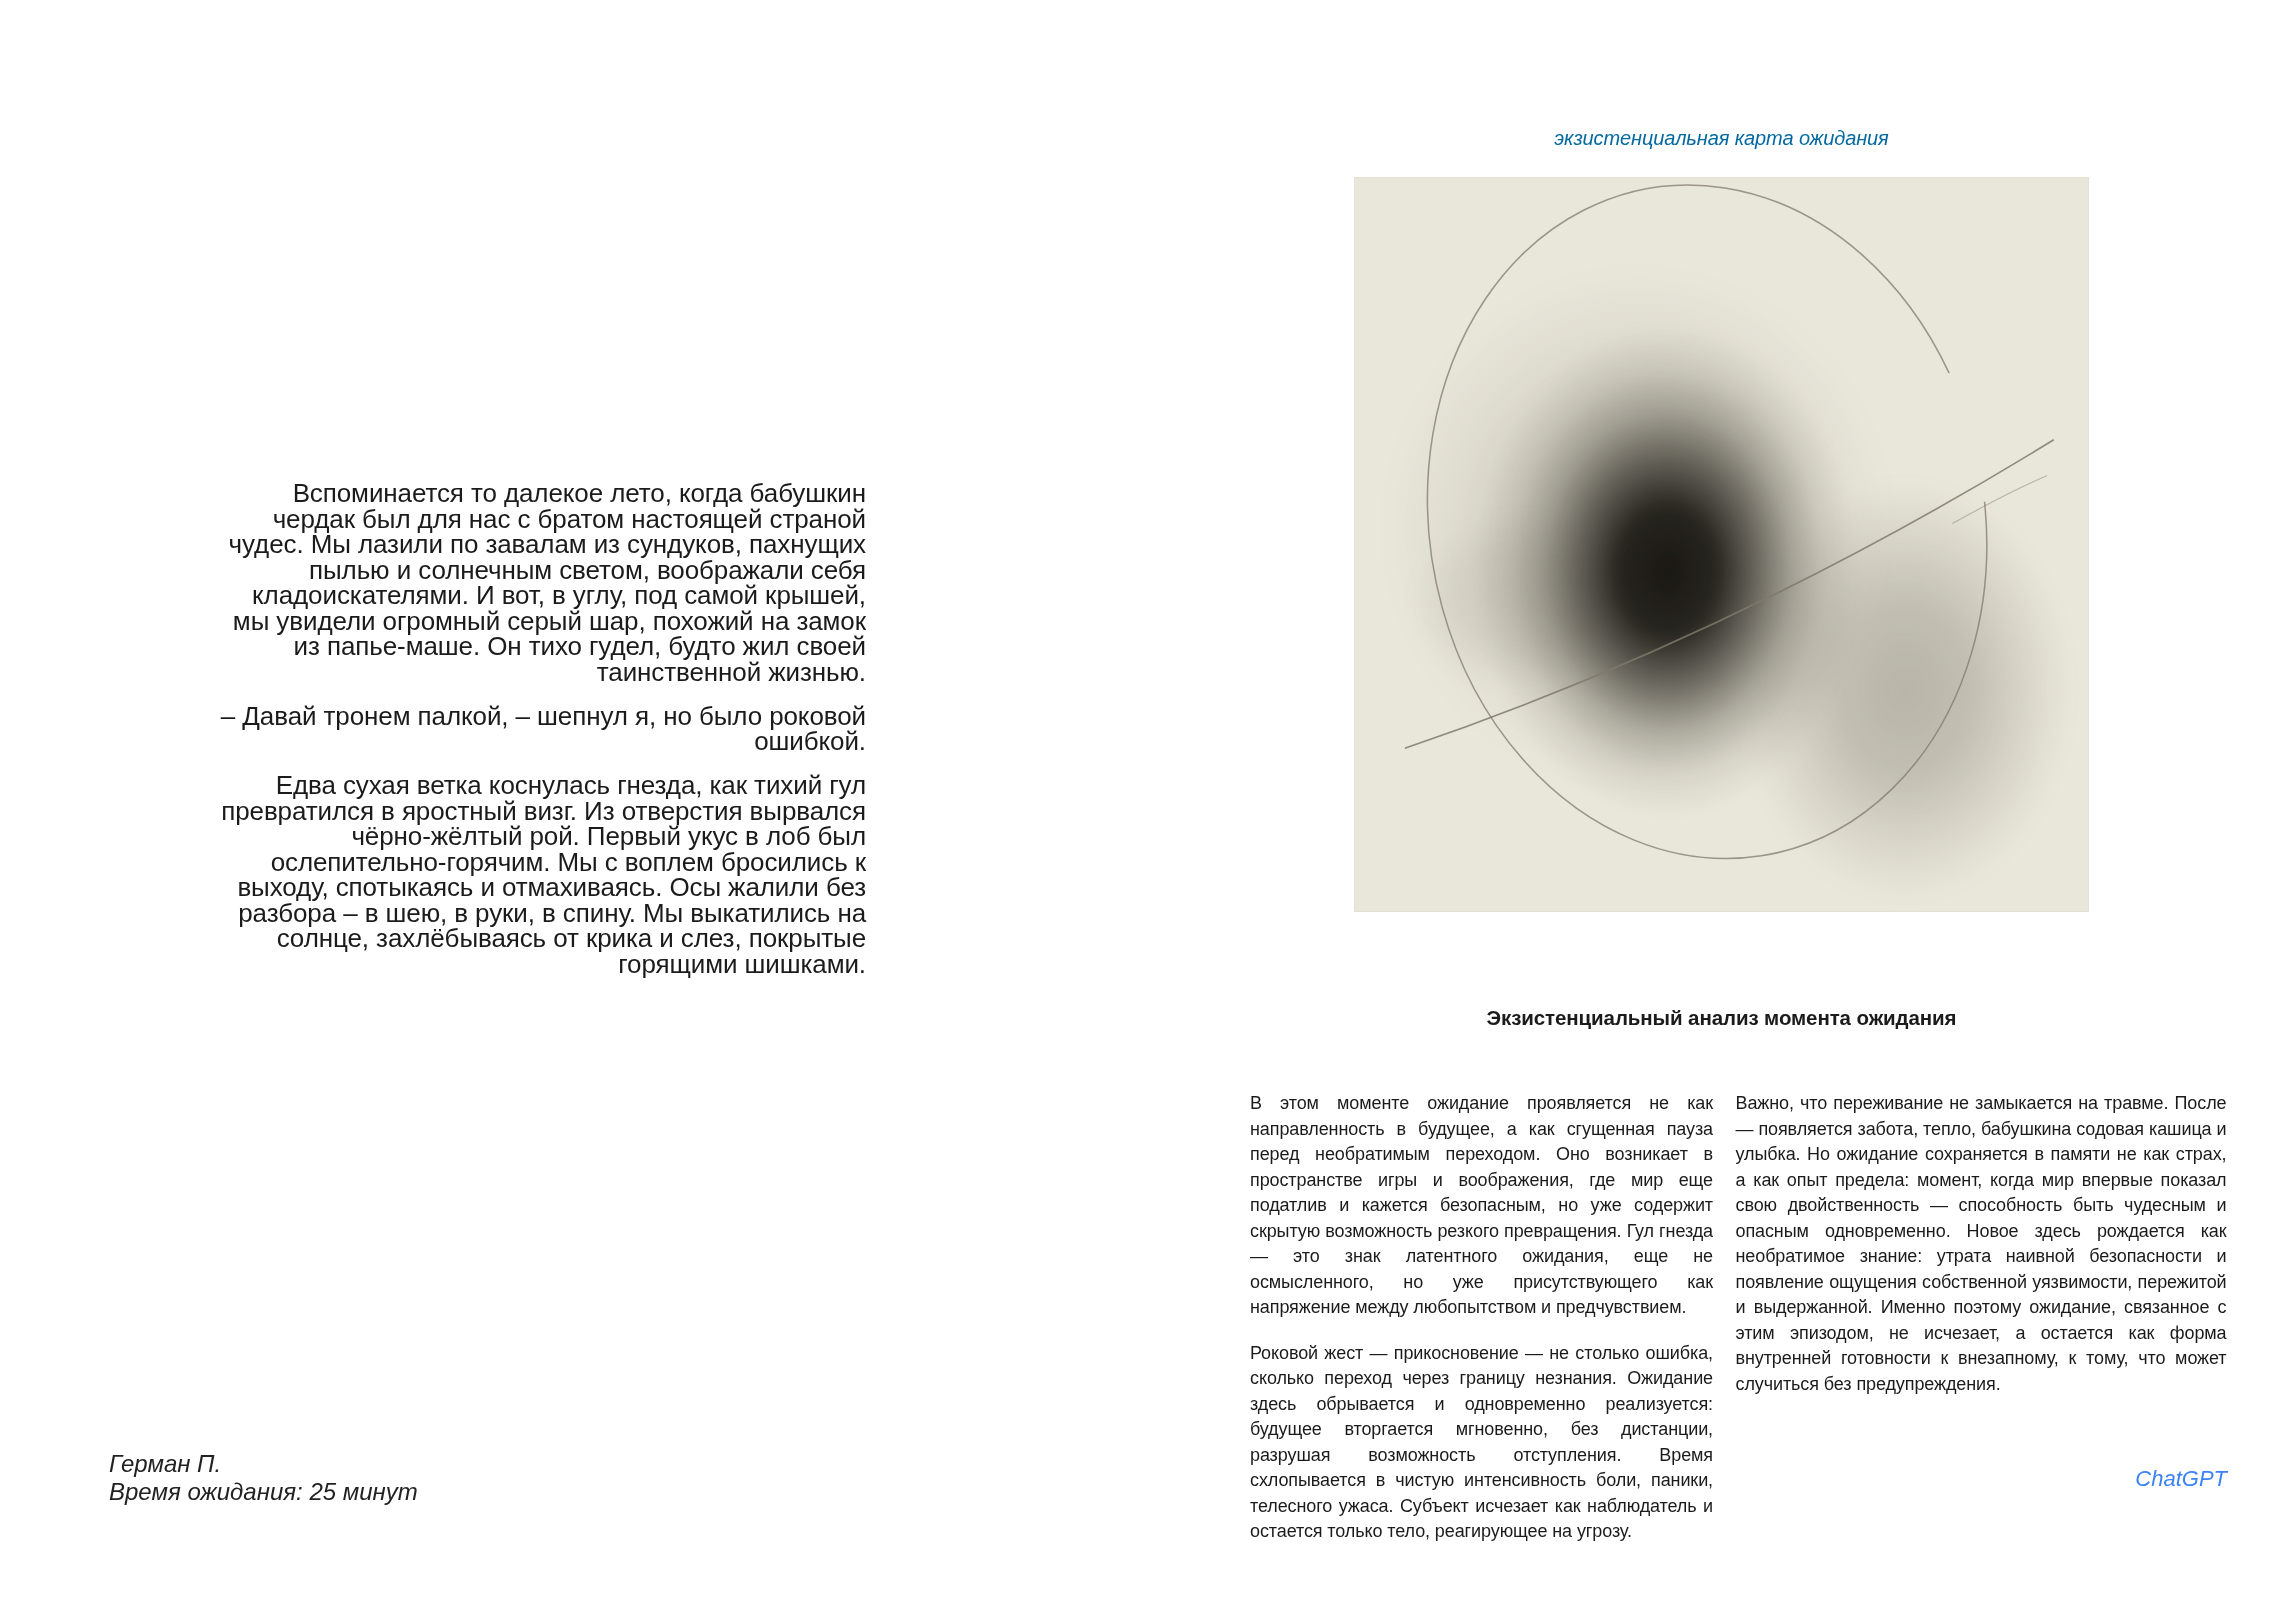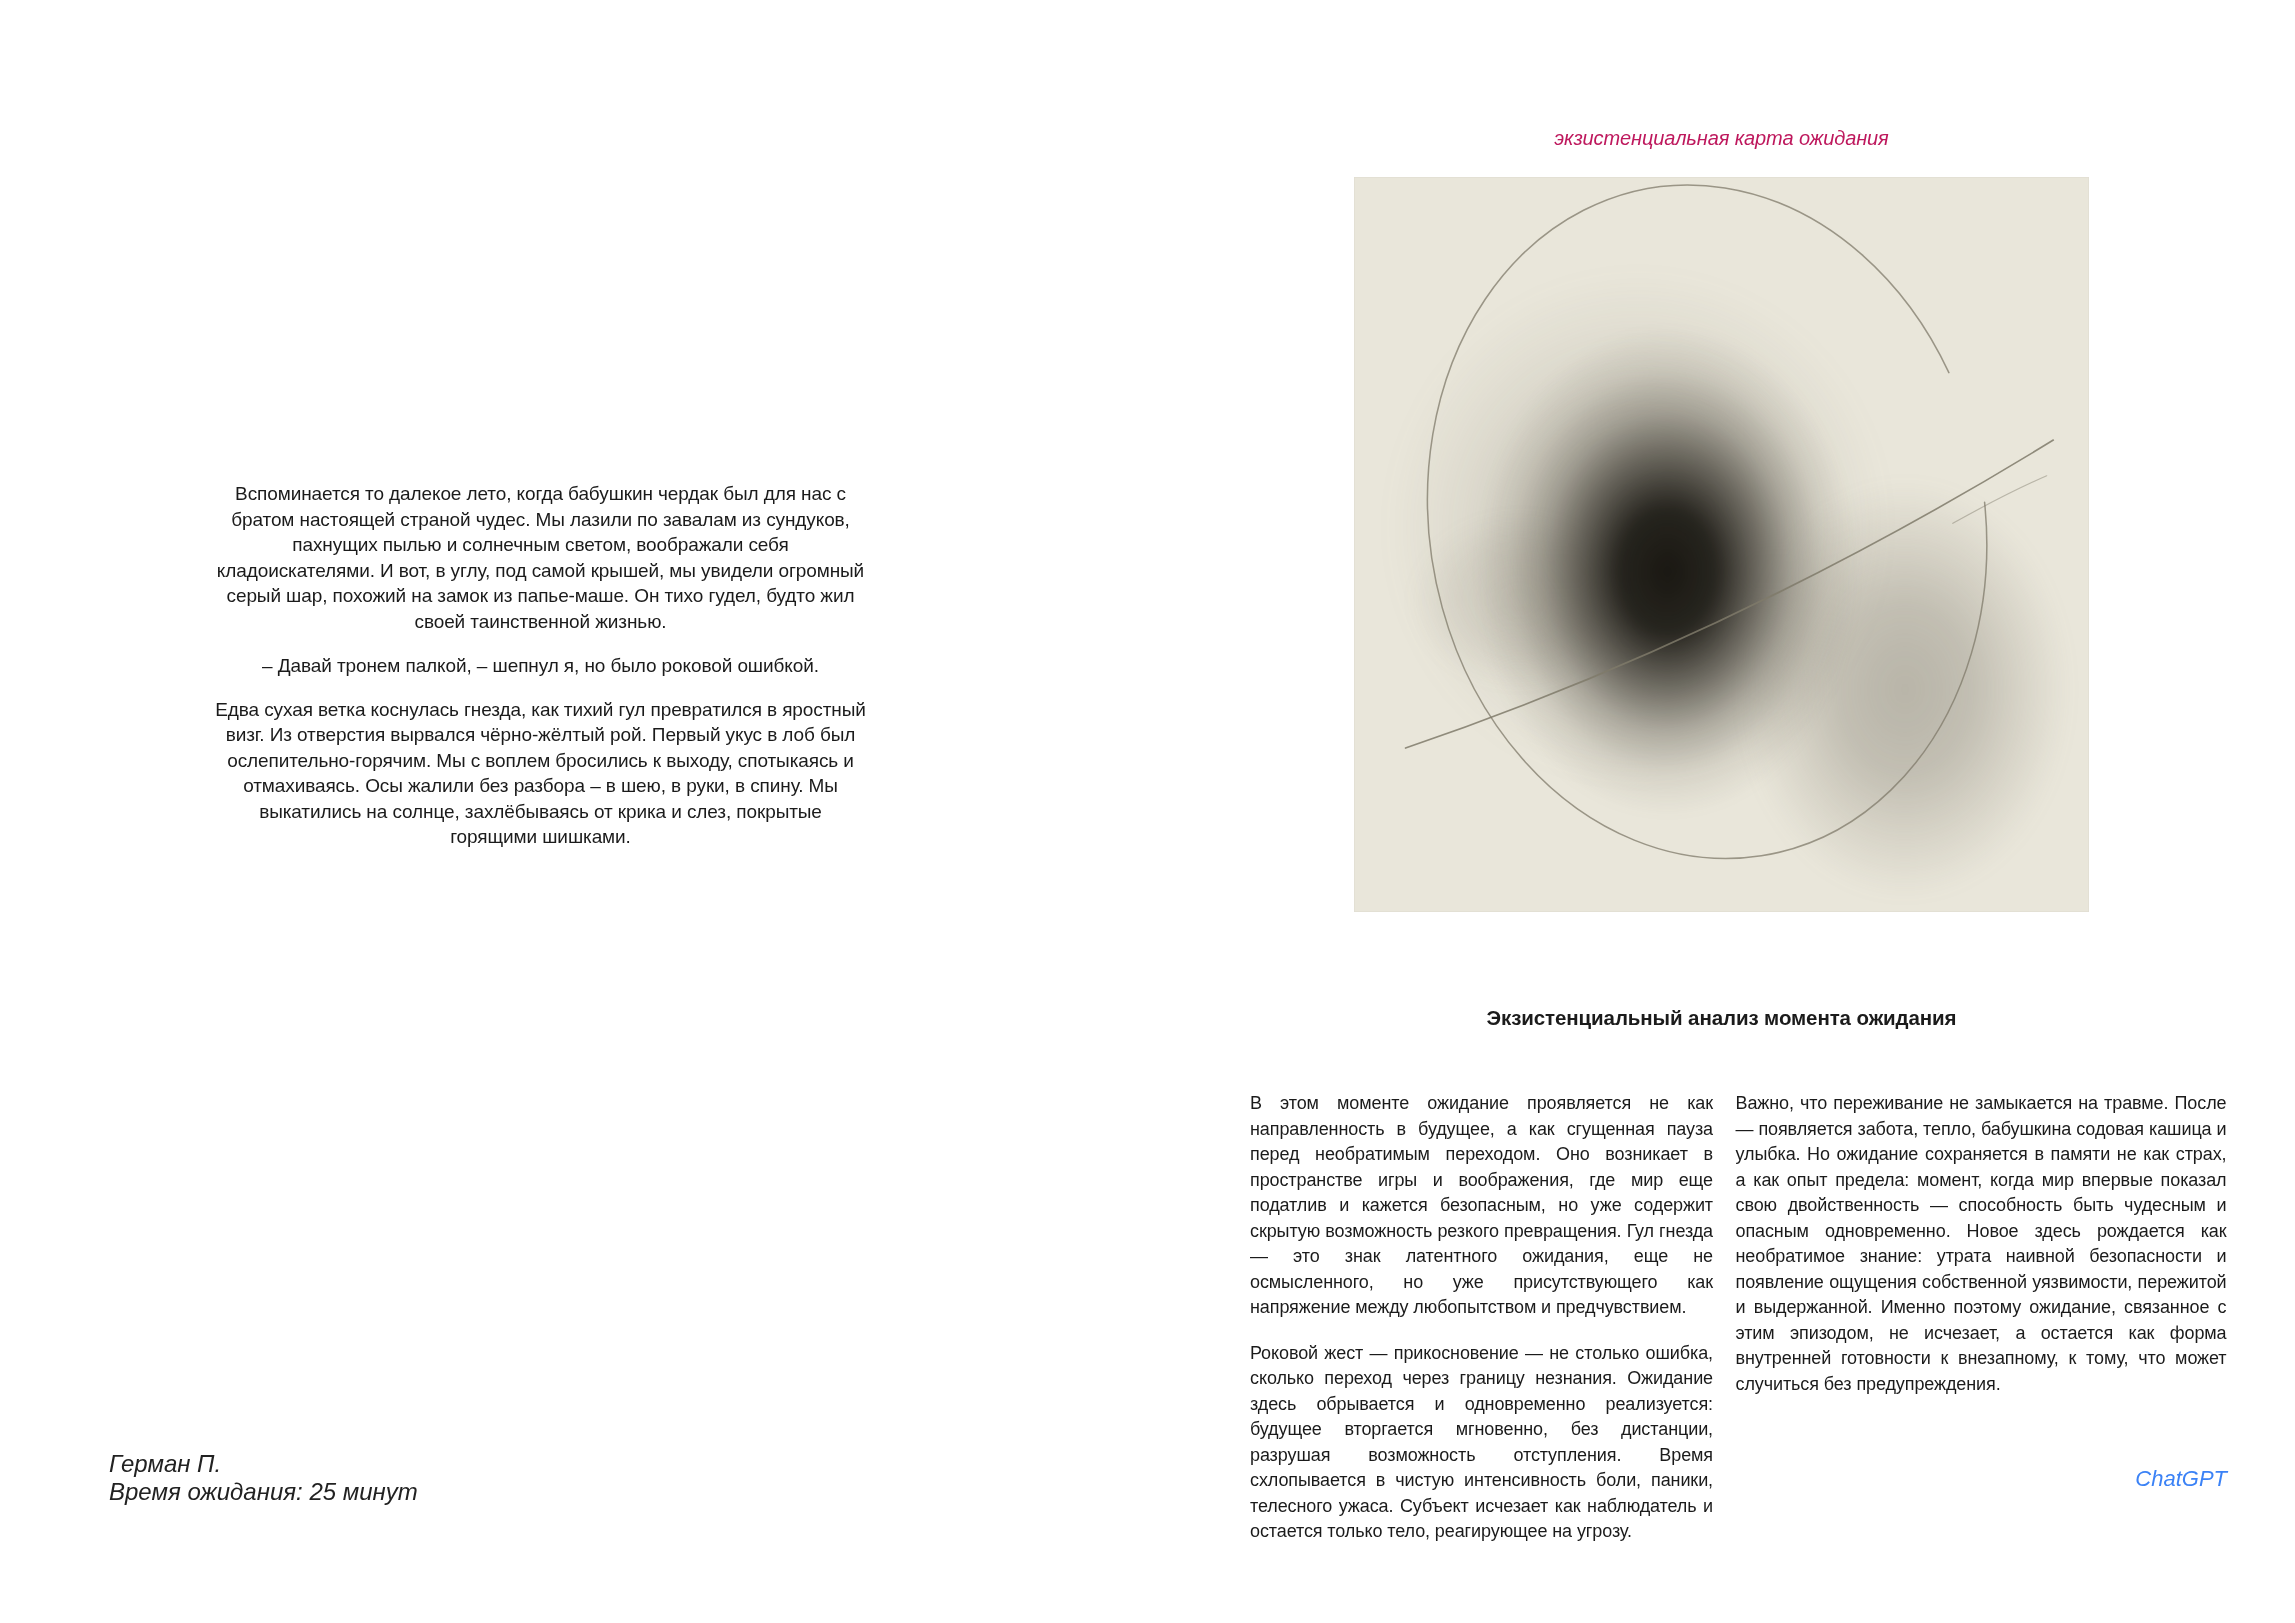--- a/index.html
+++ b/index.html
@@ -10,37 +10,37 @@
     background: #ffffff;
     font-family: "Liberation Sans", "DejaVu Sans", sans-serif;
     color: #1b1b1b;
     overflow: hidden;
   }
   .abs { position: absolute; }
 
   
   .story {
     left: 215px; top: 481px; width: 651px;
-    font-size: 19px; line-height: 25.5px;
+    font-size: 26px; line-height: 25.5px;
     letter-spacing: -0.1px;
-    text-align: center;
+    text-align: right;
   }
   .story p { margin: 0 0 18.5px 0; }
   .attribution {
     left: 109px; top: 1450px; width: 595px;
     font-size: 24px; line-height: 28.4px;
     font-style: italic;
     color: #222;
   }
 
   
   .caption-top {
     left: 1354px; top: 127px; width: 735px;
     font-size: 20px; font-style: italic;
-    text-align: center; color: #be185d;
+    text-align: center; color: #0369a1;
     letter-spacing: -0.1px;
   }
   .artwork {
     left: 1354px; top: 177px; width: 735px; height: 735px;
     background: var(--canvas, #e9e6da);
     overflow: hidden;
     box-shadow: inset 0 0 0 0.7px rgba(0,0,0,0.035);
   }
   .blob { position: absolute; border-radius: 50%; }
   .blob-halo {

